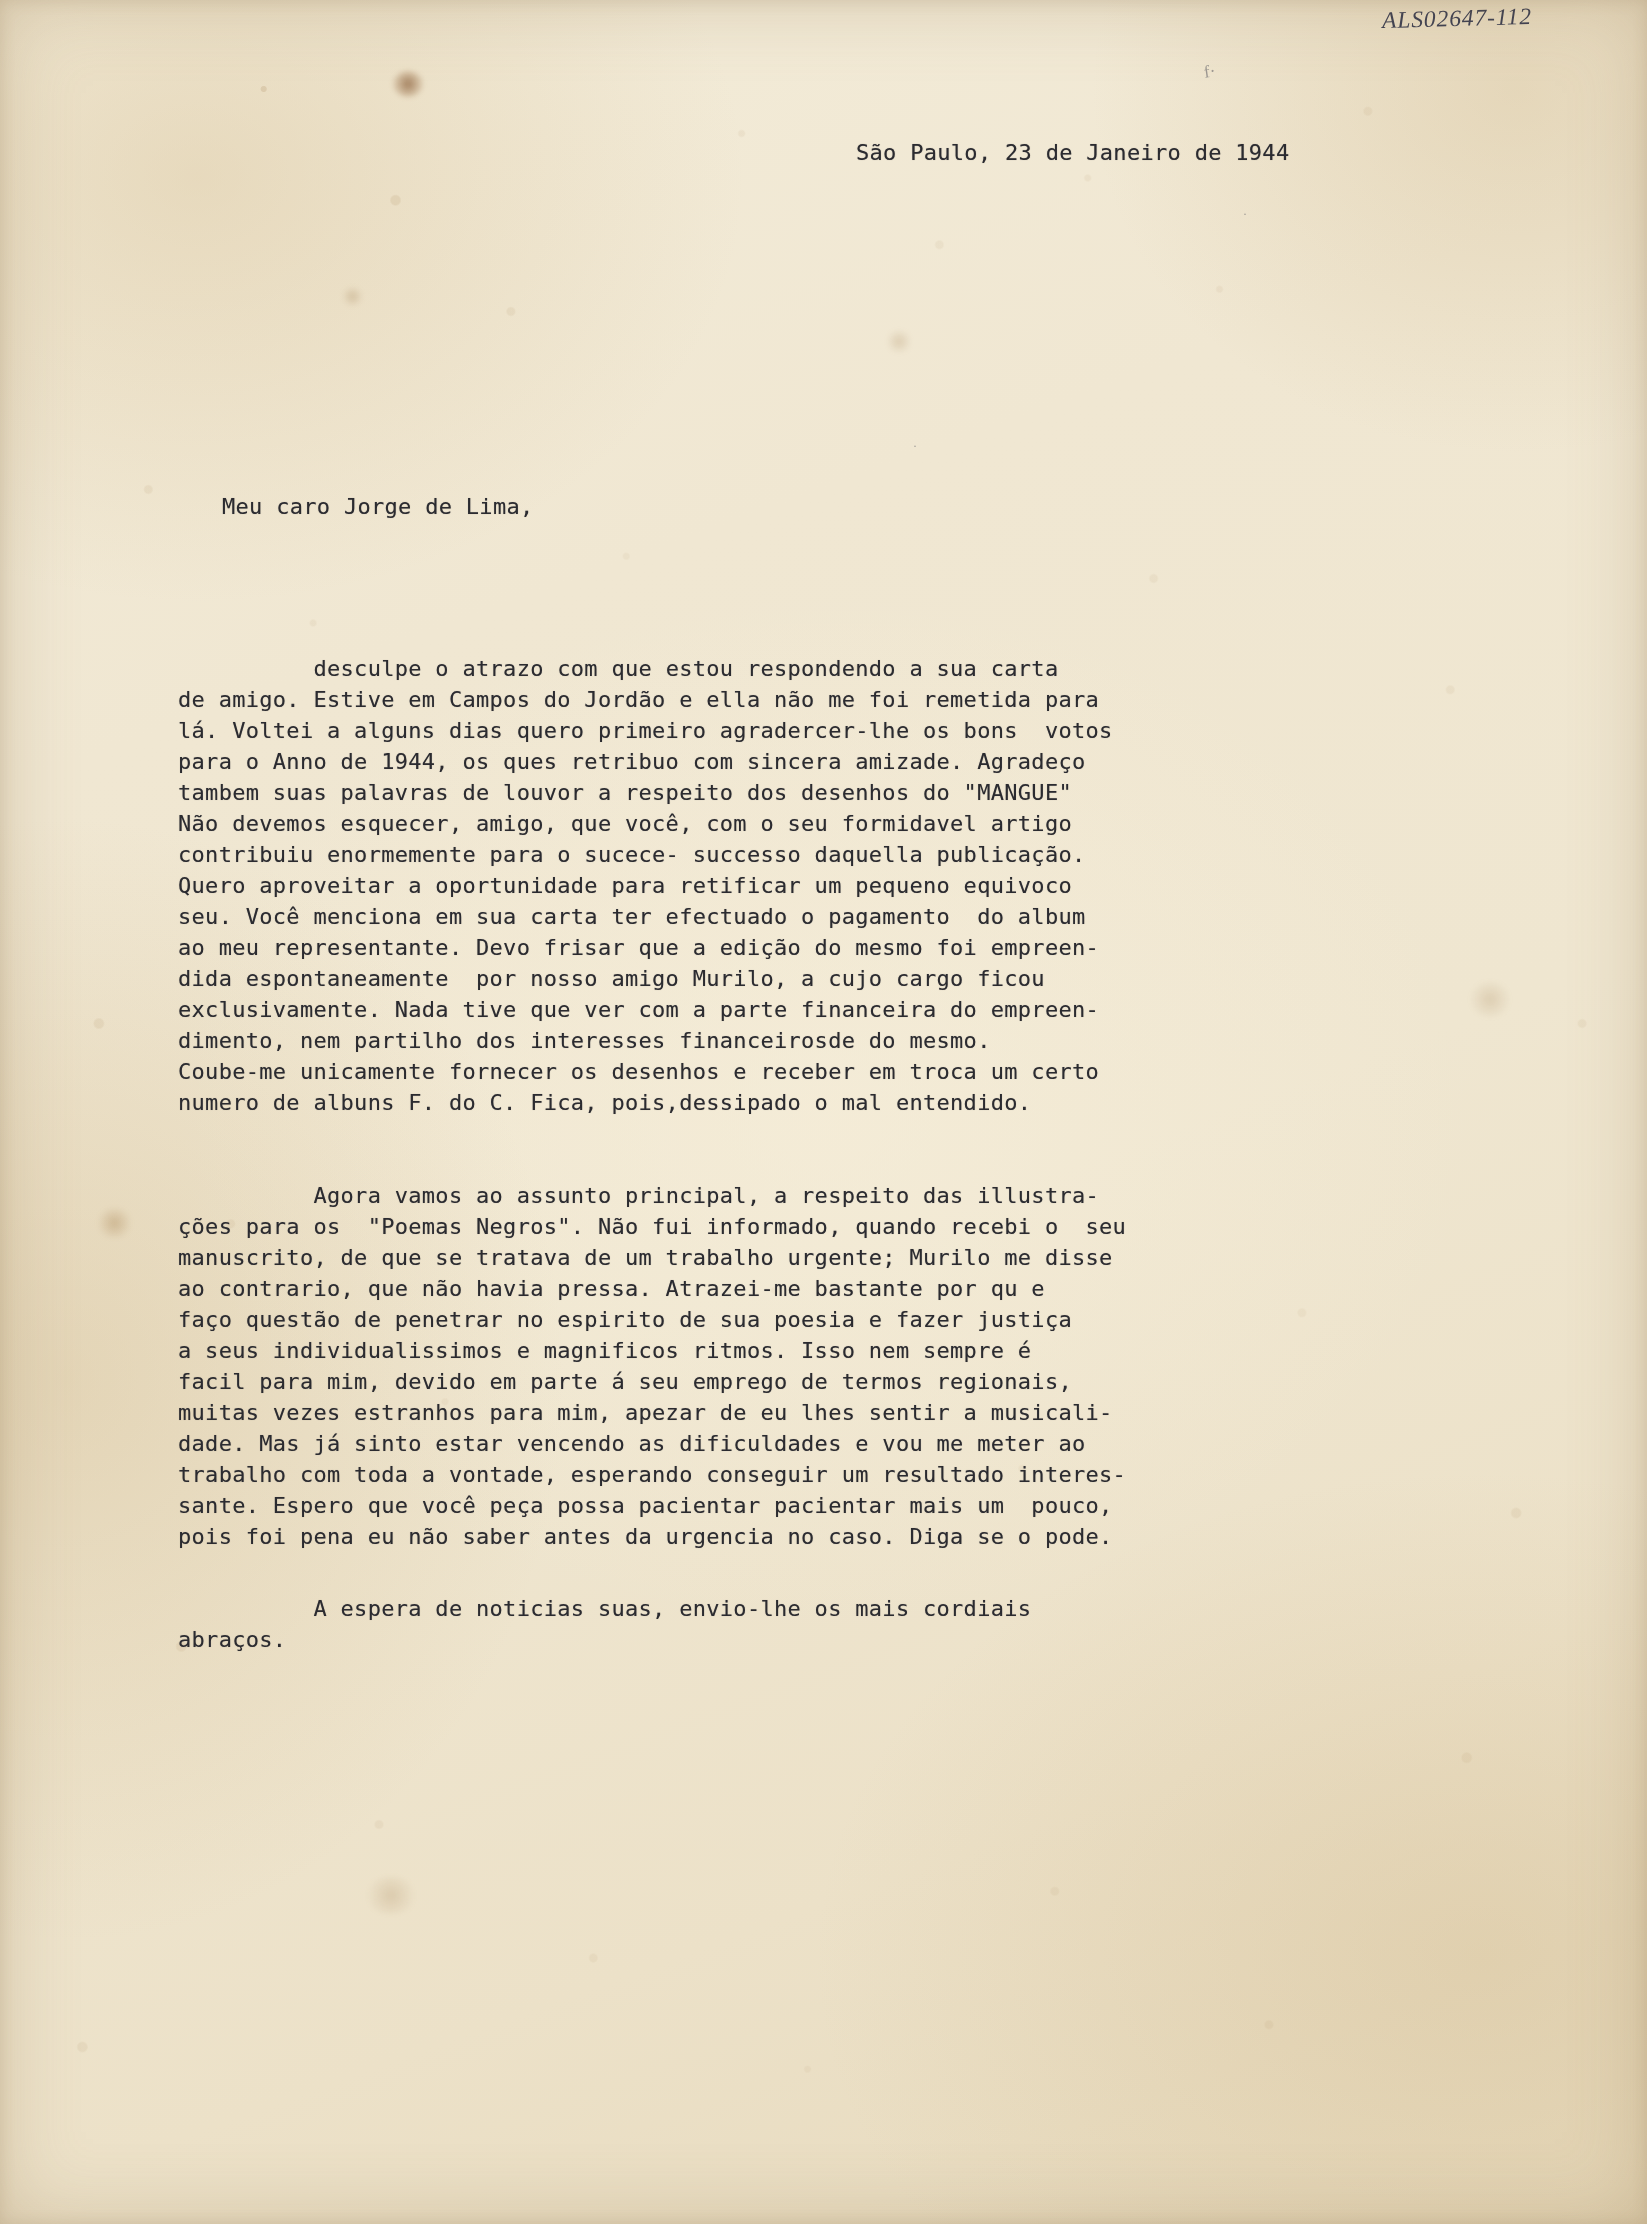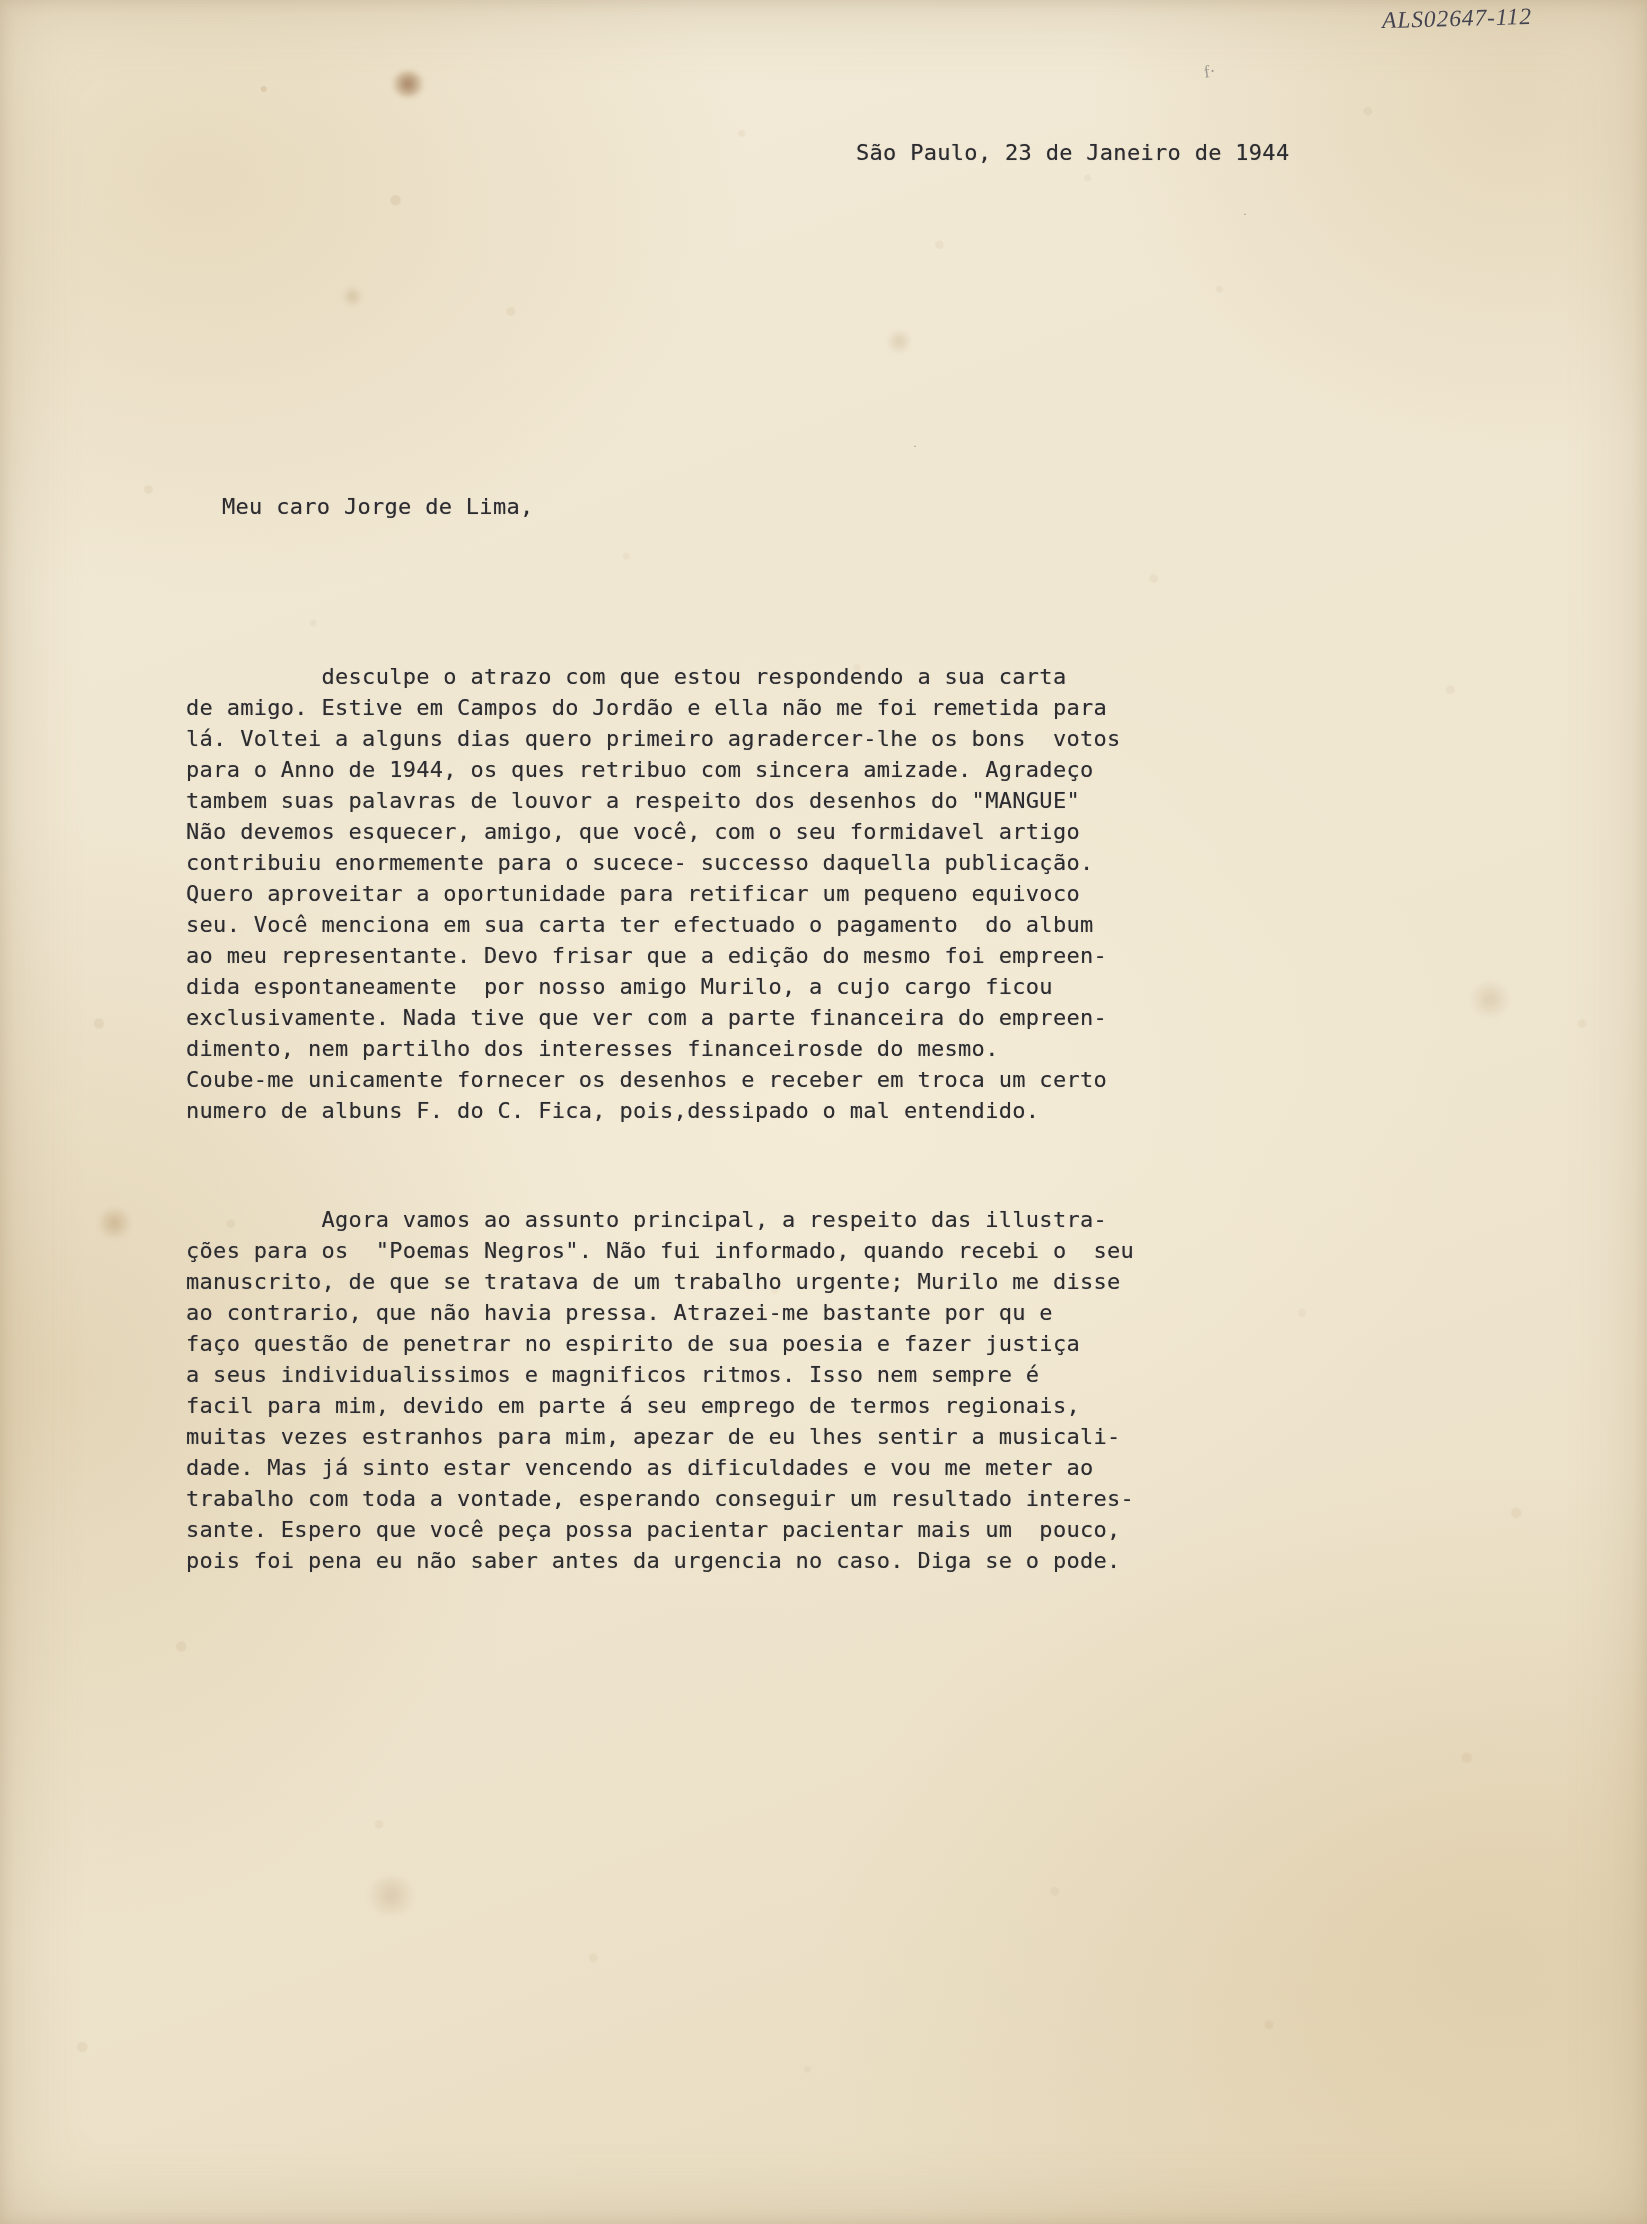--- a/index.html
+++ b/index.html
@@ -132,21 +132,21 @@
     text-shadow: 0 0 0.9px rgba(40,40,45,0.40);
     padding-left: 24px;
   }
   .body-block {
     position: absolute;
     left: 178px;
     top: 591px;
     width: 1412px;
   }
   .body-block p {
-    margin: 8px;
+    margin: 0;
     text-shadow: 0 0 0.9px rgba(40,40,45,0.35);
   }
   .closing {
     position: absolute;
     left: 178px;
     top: 1531px;
     width: 1412px;
   }
   .closing p { margin: 0; text-shadow: 0 0 0.9px rgba(40,40,45,0.35); }
 
@@ -207,16 +207,20 @@
 faço questão de penetrar no espirito de sua poesia e fazer justiça
 a seus individualissimos e magnificos ritmos. Isso nem sempre é
 facil para mim, devido em parte á seu emprego de termos regionais,
 muitas vezes estranhos para mim, apezar de eu lhes sentir a musicali-
 dade. Mas já sinto estar vencendo as dificuldades e vou me meter ao
 trabalho com toda a vontade, esperando conseguir um resultado interes-
 sante. Espero que você peça possa pacientar pacientar mais um  pouco,
 pois foi pena eu não saber antes da urgencia no caso. Diga se o pode.</p>
   </div>
 
+  <div class="closing typed">
+    <p>          A espera de noticias suas, envio-lhe os mais cordiais
+abraços.</p>
+  </div>
 
   <div class="edge-shadow"></div>
 </div>
 
 
 </body></html>

